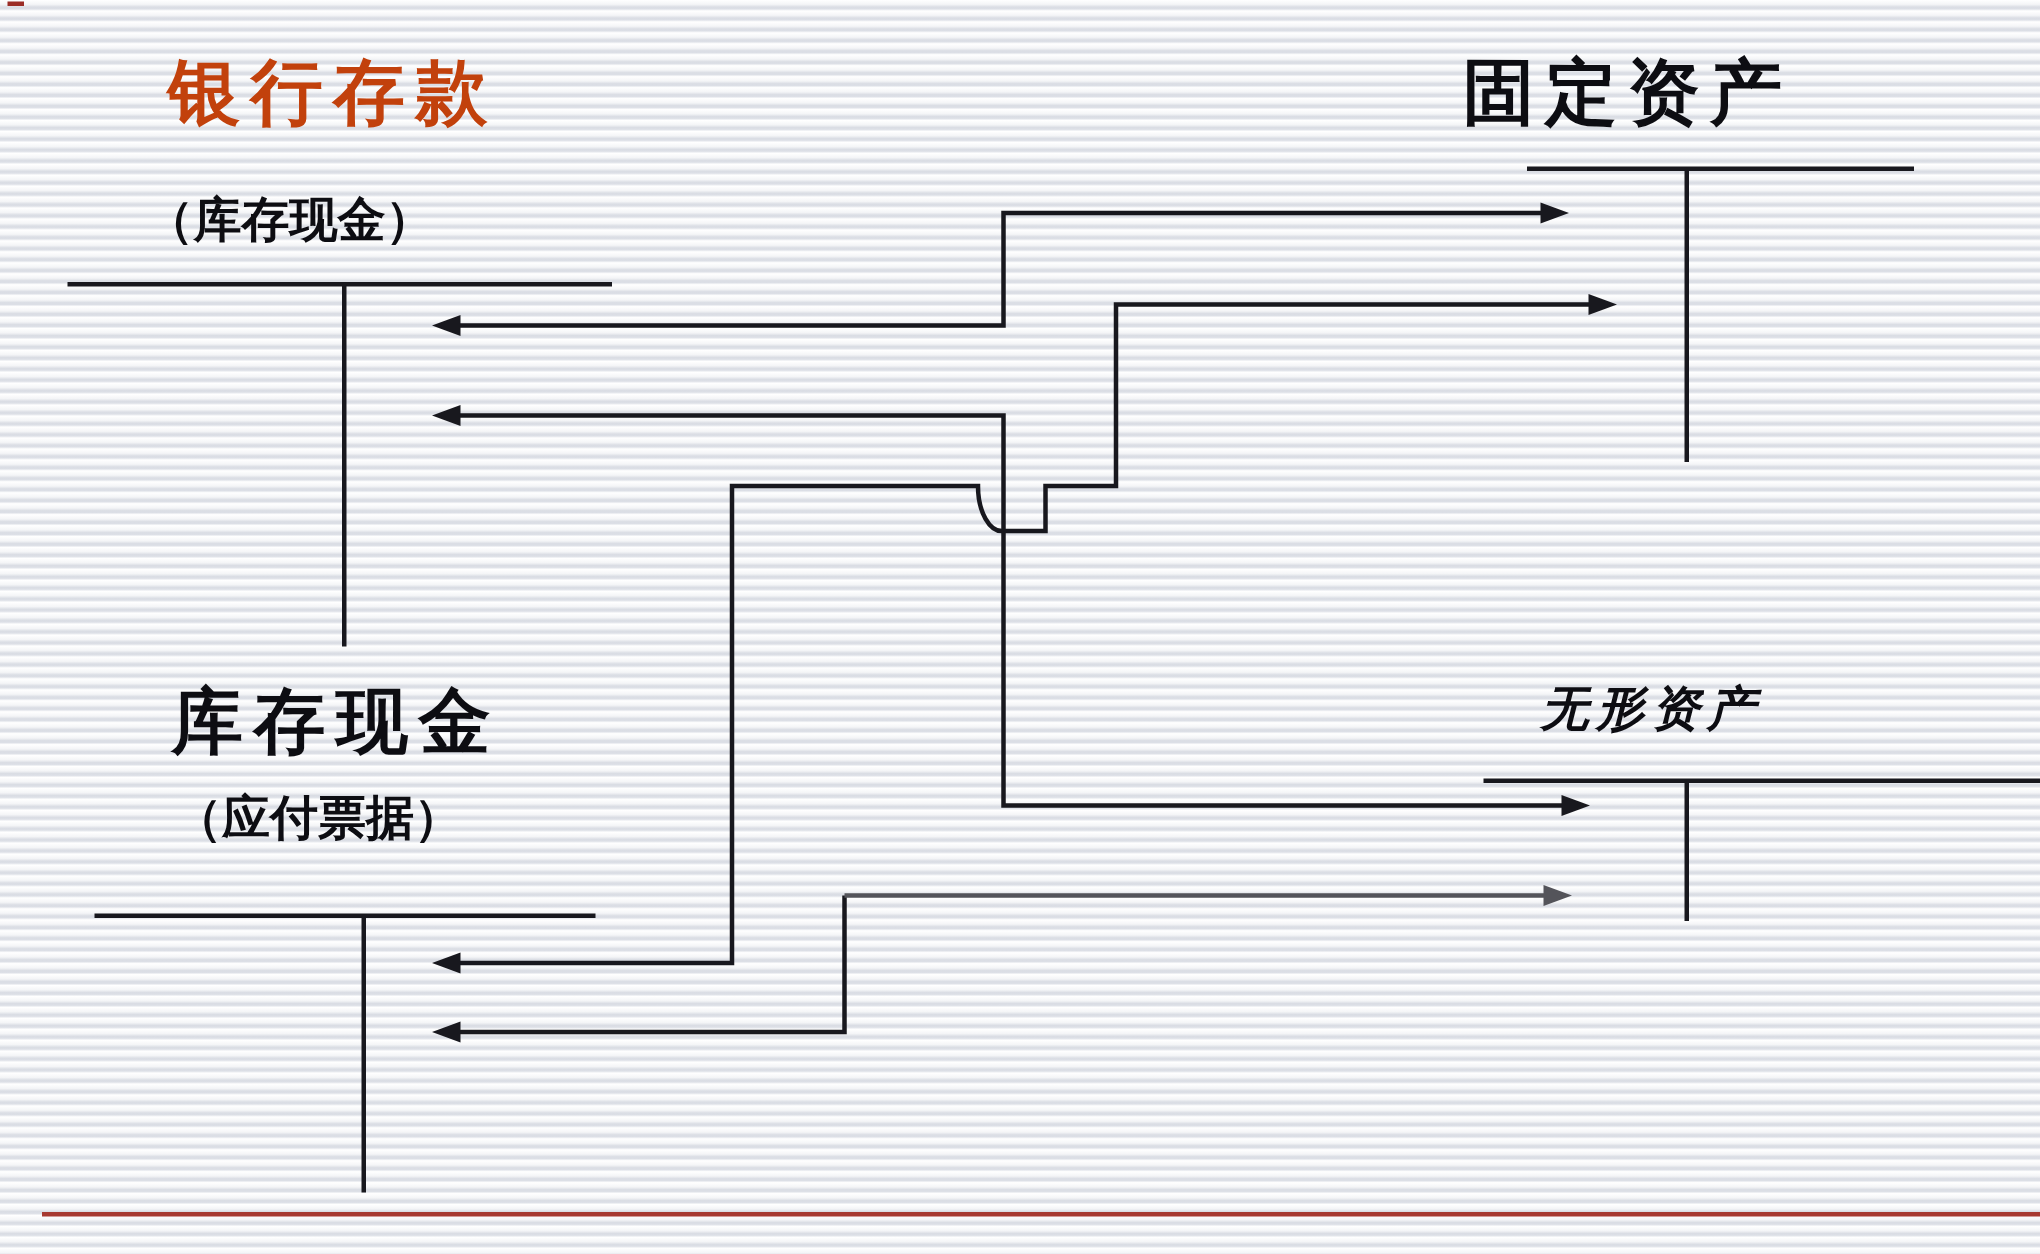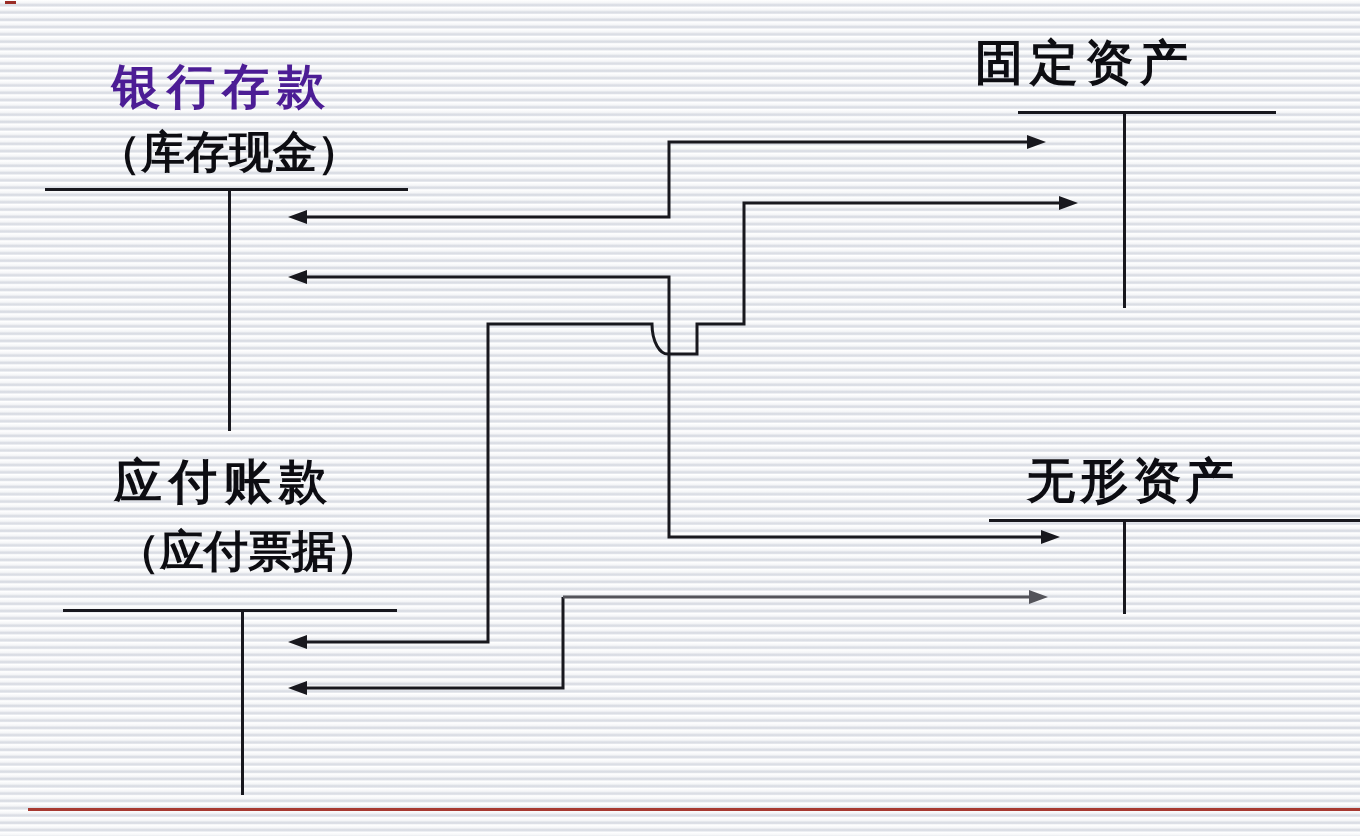--- a/index.html
+++ b/index.html
@@ -11,50 +11,50 @@
     position:absolute;inset:0;
     background-color:#fbfcfd;
     background-image:repeating-linear-gradient(180deg,
       #ffffff 0px,#f4f5f7 2.9px,#dadde4 4.7px,#dcdfe6 5.9px,#ffffff 7.3px);
   }
   .label{
     position:absolute;font-weight:700;line-height:1;white-space:nowrap;
     color:#0d0d12;
   }
   .t48{font-size:48px;letter-spacing:7px;}
-  .t48b{font-size:48px;letter-spacing:5px;}
-  .t45{font-size:44px;letter-spacing:0px;}
+  .t48b{font-size:32px;letter-spacing:5px;font-style:italic;}
+  .t45{font-size:32px;letter-spacing:0px;}
   .tline{position:absolute;background:#18181e;}
   .redline{position:absolute;}
   svg.connectors{position:absolute;left:0;top:0;}
 </style>
 </head>
 <body>
 
 <div class="bg"></div>
 
 <div class="redline" style="left: 5px; top: 1px; width: 11px; height: 3px; background: rgb(155, 45, 38);"></div>
 
 <div class="redline" style="left: 28px; top: 808px; width: 1332px; height: 3px; background: rgb(167, 57, 49);"></div>
 
 <div>
-  <div class="label t48" style="left: 112px; top: 38px; color: #4c1d95; margin-top: 24px;">银行存款</div>
+  <div class="label t48" style="left: 112px; top: 38px; color: #c2410c;">银行存款</div>
   <div class="label t45" style="left: 97px; top: 130px; color: rgb(13, 13, 18);">（库存现金）</div>
   <div class="tline" style="left: 45px; top: 188px; width: 363px; height: 3px; background: rgb(24, 24, 30);"></div>
   <div class="tline" style="left: 228px; top: 190px; width: 3px; height: 241px; background: rgb(24, 24, 30);"></div>
 </div>
 
 <div>
   <div class="label t48" style="left: 975px; top: 38px; color: rgb(13, 13, 18);">固定资产</div>
   <div class="tline" style="left: 1018px; top: 111px; width: 258px; height: 3px; background: rgb(24, 24, 30);"></div>
   <div class="tline" style="left: 1123px; top: 113px; width: 3px; height: 195px; background: rgb(24, 24, 30);"></div>
 </div>
 
 <div>
-  <div class="label t48" style="left: 114px; top: 457px; color: rgb(13, 13, 18);">应付账款</div>
+  <div class="label t48" style="left: 114px; top: 457px; color: rgb(13, 13, 18);">库存现金</div>
   <div class="label t45" style="left: 100px; top: 529px; color: rgb(13, 13, 18); margin-left: 16px;">（应付票据）</div>
   <div class="tline" style="left: 63px; top: 609px; width: 334px; height: 3px; background: rgb(24, 24, 30);"></div>
   <div class="tline" style="left: 241px; top: 611px; width: 3px; height: 184px; background: rgb(24, 24, 30);"></div>
 </div>
 
 <div>
   <div class="label t48b" style="left: 1027px; top: 456px; color: rgb(13, 13, 18);">无形资产</div>
   <div class="tline" style="left: 989px; top: 519px; width: 371px; height: 3px; background: rgb(24, 24, 30);"></div>
   <div class="tline" style="left: 1123px; top: 521px; width: 3px; height: 93px; background: rgb(24, 24, 30);"></div>
 </div>

